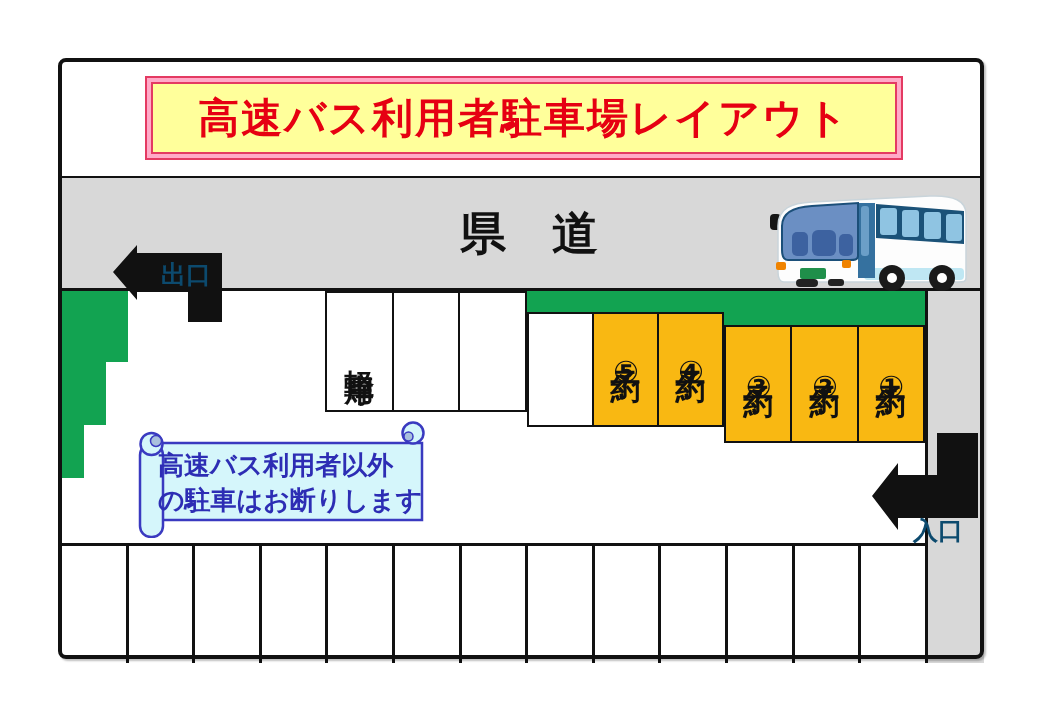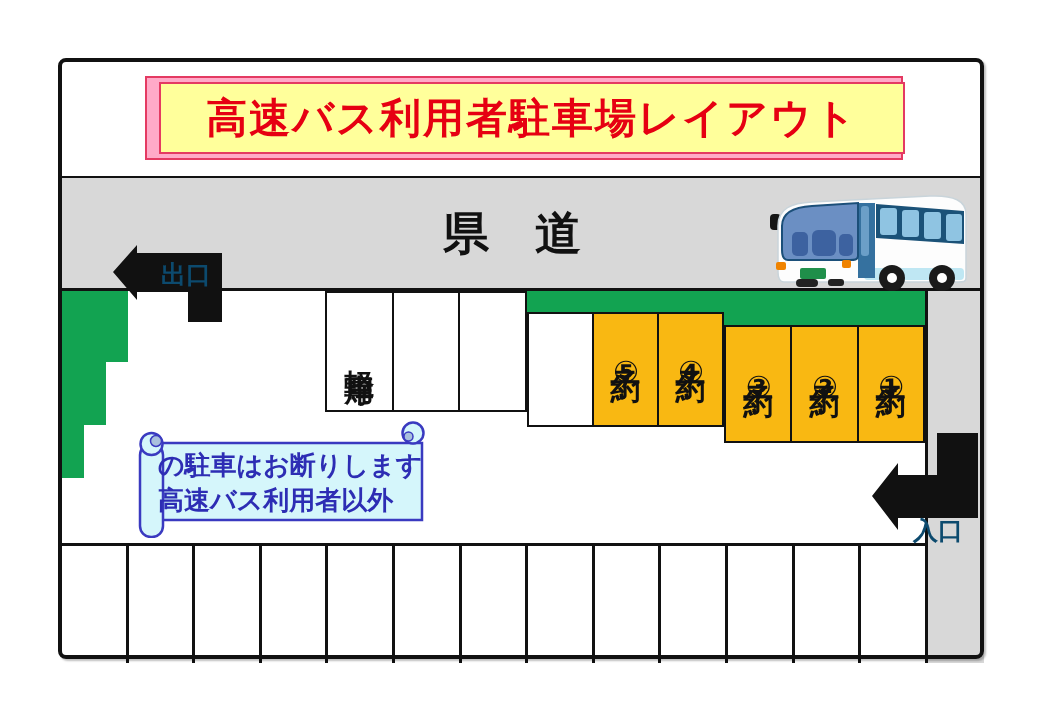--- a/index.html
+++ b/index.html
@@ -22,27 +22,27 @@
 
   
   .frame{position:absolute;left:58px;top:58px;width:926px;height:601px;
     border:4px solid var(--line);border-radius:8px;z-index:10;pointer-events:none;
     box-shadow:2px 2px 2px rgba(0,0,0,.25);}
 
   
   .title-outer{position:absolute;left:145px;top:76px;width:758px;height:84px;
     border:2px solid var(--title_border);background:var(--title_band);padding:4px;z-index:6;}
   .title-inner{width:100%;height:100%;border:2px solid var(--title_border);
-    background:var(--title_bg);display:flex;align-items:center;justify-content:center;margin-left:8px;}
+    background:var(--title_bg);display:flex;align-items:center;justify-content:center;}
   .title-text{font-size:41px;font-weight:bold;color:var(--title_text);letter-spacing:2px;white-space:nowrap;}
 
   
   .road{position:absolute;left:62px;top:176px;width:922px;height:115px;
     background:var(--road_gray);border-top:2px solid var(--line);border-bottom:3px solid var(--line);z-index:1;}
-  .road-label{position:absolute;left:51px;top:203px;width:922px;text-align:center;
+  .road-label{position:absolute;left:68px;top:203px;width:922px;text-align:center;
     font-size:46px;font-weight:bold;color:#111;z-index:2;white-space:pre;}
 
   
   .lane{position:absolute;left:925px;top:291px;width:59px;height:372px;
     background:var(--road_gray);border-left:3px solid var(--line);z-index:1;}
 
   
   .green{position:absolute;background:var(--green);z-index:2;}
   .g-strip-a{left:525px;top:291px;width:400px;height:21px;border-left:2px solid var(--line);}
   .g-strip-b{left:724px;top:312px;width:201px;height:14px;}
@@ -158,22 +158,22 @@
 
   <svg class="scroll-svg" width="292" height="122" viewBox="0 0 292 122">
     <rect x="16" y="27" width="270" height="77" fill="var(--notice_bg)" stroke="var(--notice_border)" stroke-width="2.5"></rect>
     <rect x="4" y="28" width="23" height="93" rx="11" fill="var(--notice_bg)" stroke="var(--notice_border)" stroke-width="2.5"></rect>
     <circle cx="15.5" cy="28" r="11" fill="var(--notice_bg)" stroke="var(--notice_border)" stroke-width="2.5"></circle>
     <circle cx="20" cy="25" r="5.5" fill="#a9c0dd" stroke="var(--notice_border)" stroke-width="1.5"></circle>
     <circle cx="277" cy="17" r="10.5" fill="var(--notice_bg)" stroke="var(--notice_border)" stroke-width="2.5"></circle>
     <circle cx="272.5" cy="20.5" r="4.5" fill="#a9c0dd" stroke="var(--notice_border)" stroke-width="1.5"></circle>
   </svg>
   <div class="notice-text">
+    <div>高速バス利用者以外</div>
     <div>の駐車はお断りします</div>
-    <div>高速バス利用者以外</div>
   </div>
 
   <svg class="bus-svg" width="205" height="105" viewBox="0 0 205 105">
 
     <rect x="2" y="24" width="11" height="16" rx="4" fill="#151515"></rect>
     <rect x="85" y="19" width="12" height="13" rx="3" fill="#151515"></rect>
 
     <path d="M10,36 C10,18 24,13 44,12 L162,6 C186,5 198,11 198,24 L198,88 C198,92 195,92 190,92 L16,92 C11,92 10,88 10,82 Z" fill="#fdfdfd" stroke="#c9d4da" stroke-width="1.5"></path>
 
     <rect x="96" y="78" width="100" height="12" rx="4" fill="#bfe7f3"></rect>

